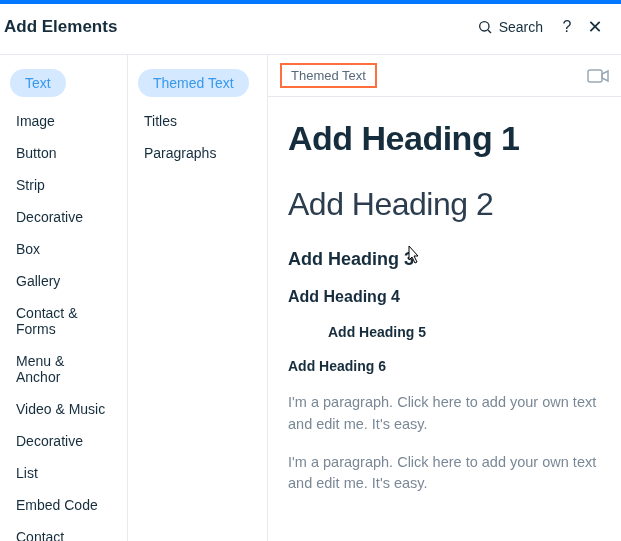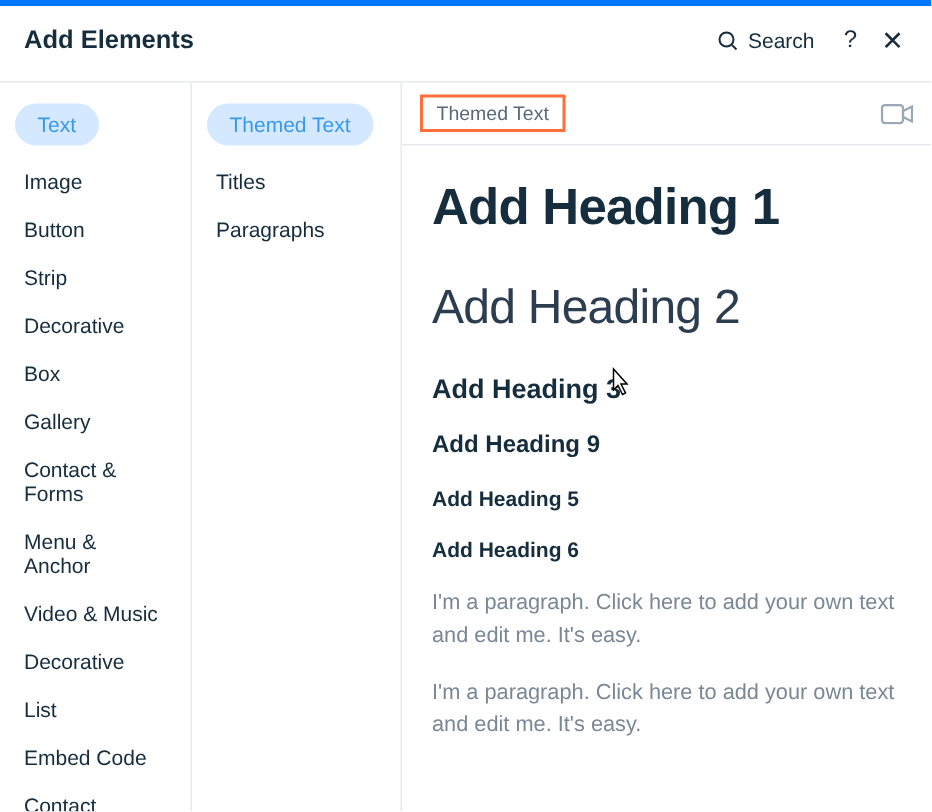--- a/index.html
+++ b/index.html
@@ -14,21 +14,21 @@
     position: relative;
   }
   .topbar-blue {
     height: 4px;
     background: #0077ff;
     width: 100%;
   }
   .header {
     display: flex;
     align-items: center;
-    padding: 12px 16px 16px 16px;
+    padding: 12px 16px 16px 4px;
     border-bottom: 1px solid #e6eaee;
   }
   .header-title {
     font-size: 17px;
     font-weight: 700;
     flex: 0 0 auto;
   }
   .header-spacer { flex: 1; }
   .search-group {
     display: flex;
@@ -103,21 +103,21 @@
   .video-icon {
     width: 22px; height: 16px; cursor: pointer; display:flex; align-items:center; justify-content:center;
   }
   .content {
     padding: 22px 20px 20px 20px;
   }
   .h1 { font-size: 34px; font-weight: 800; margin-bottom: 28px; cursor: pointer; letter-spacing: -0.5px;}
   .h2 { font-size: 32px; font-weight: 400; margin-bottom: 26px; cursor: pointer; color:#2b3d4f; letter-spacing:-0.5px;}
   .h3 { font-size: 18px; font-weight: 700; margin-bottom: 18px; cursor: pointer; }
   .h4 { font-size: 16px; font-weight: 700; margin-bottom: 18px; cursor: pointer; }
-  .h5 { font-size: 14px; font-weight: 700; margin-bottom: 18px; cursor: pointer; }
+  .h5 { font-size: 14px; font-weight: 700; margin-bottom: 18px; cursor: pointer; margin-left: 40px; }
   .h6 { font-size: 14px; font-weight: 700; margin-bottom: 18px; cursor: pointer; }
   .para { font-size: 14.5px; color: #7a8896; line-height: 1.5; margin-bottom: 16px; cursor: pointer; }
   .cursor-overlay {
     position: absolute;
     left: 403px;
     top: 244px;
     pointer-events: none;
   }
   svg { display:block; }
 </style>
@@ -176,21 +176,21 @@
           <svg width="22" height="14" viewBox="0 0 22 14" fill="none" stroke="#9aa8b5" stroke-width="1.5">
             <rect x="1" y="1" width="14" height="12" rx="2"></rect>
             <path d="M15 5 L21 2 L21 12 L15 9 Z"></path>
           </svg>
         </span>
       </div>
       <div class="content">
         <div class="h1">Add Heading 1</div>
         <div class="h2">Add Heading 2</div>
         <div class="h3">Add Heading 3</div>
-        <div class="h4">Add Heading 9</div>
+        <div class="h4">Add Heading 4</div>
         <div class="h5">Add Heading 5</div>
         <div class="h6">Add Heading 6</div>
         <div class="para">I'm a paragraph. Click here to add your own text and edit me. It's easy.</div>
         <div class="para">I'm a paragraph. Click here to add your own text and edit me. It's easy.</div>
       </div>
     </div>
 
   </div>
 
   <div class="cursor-overlay">

